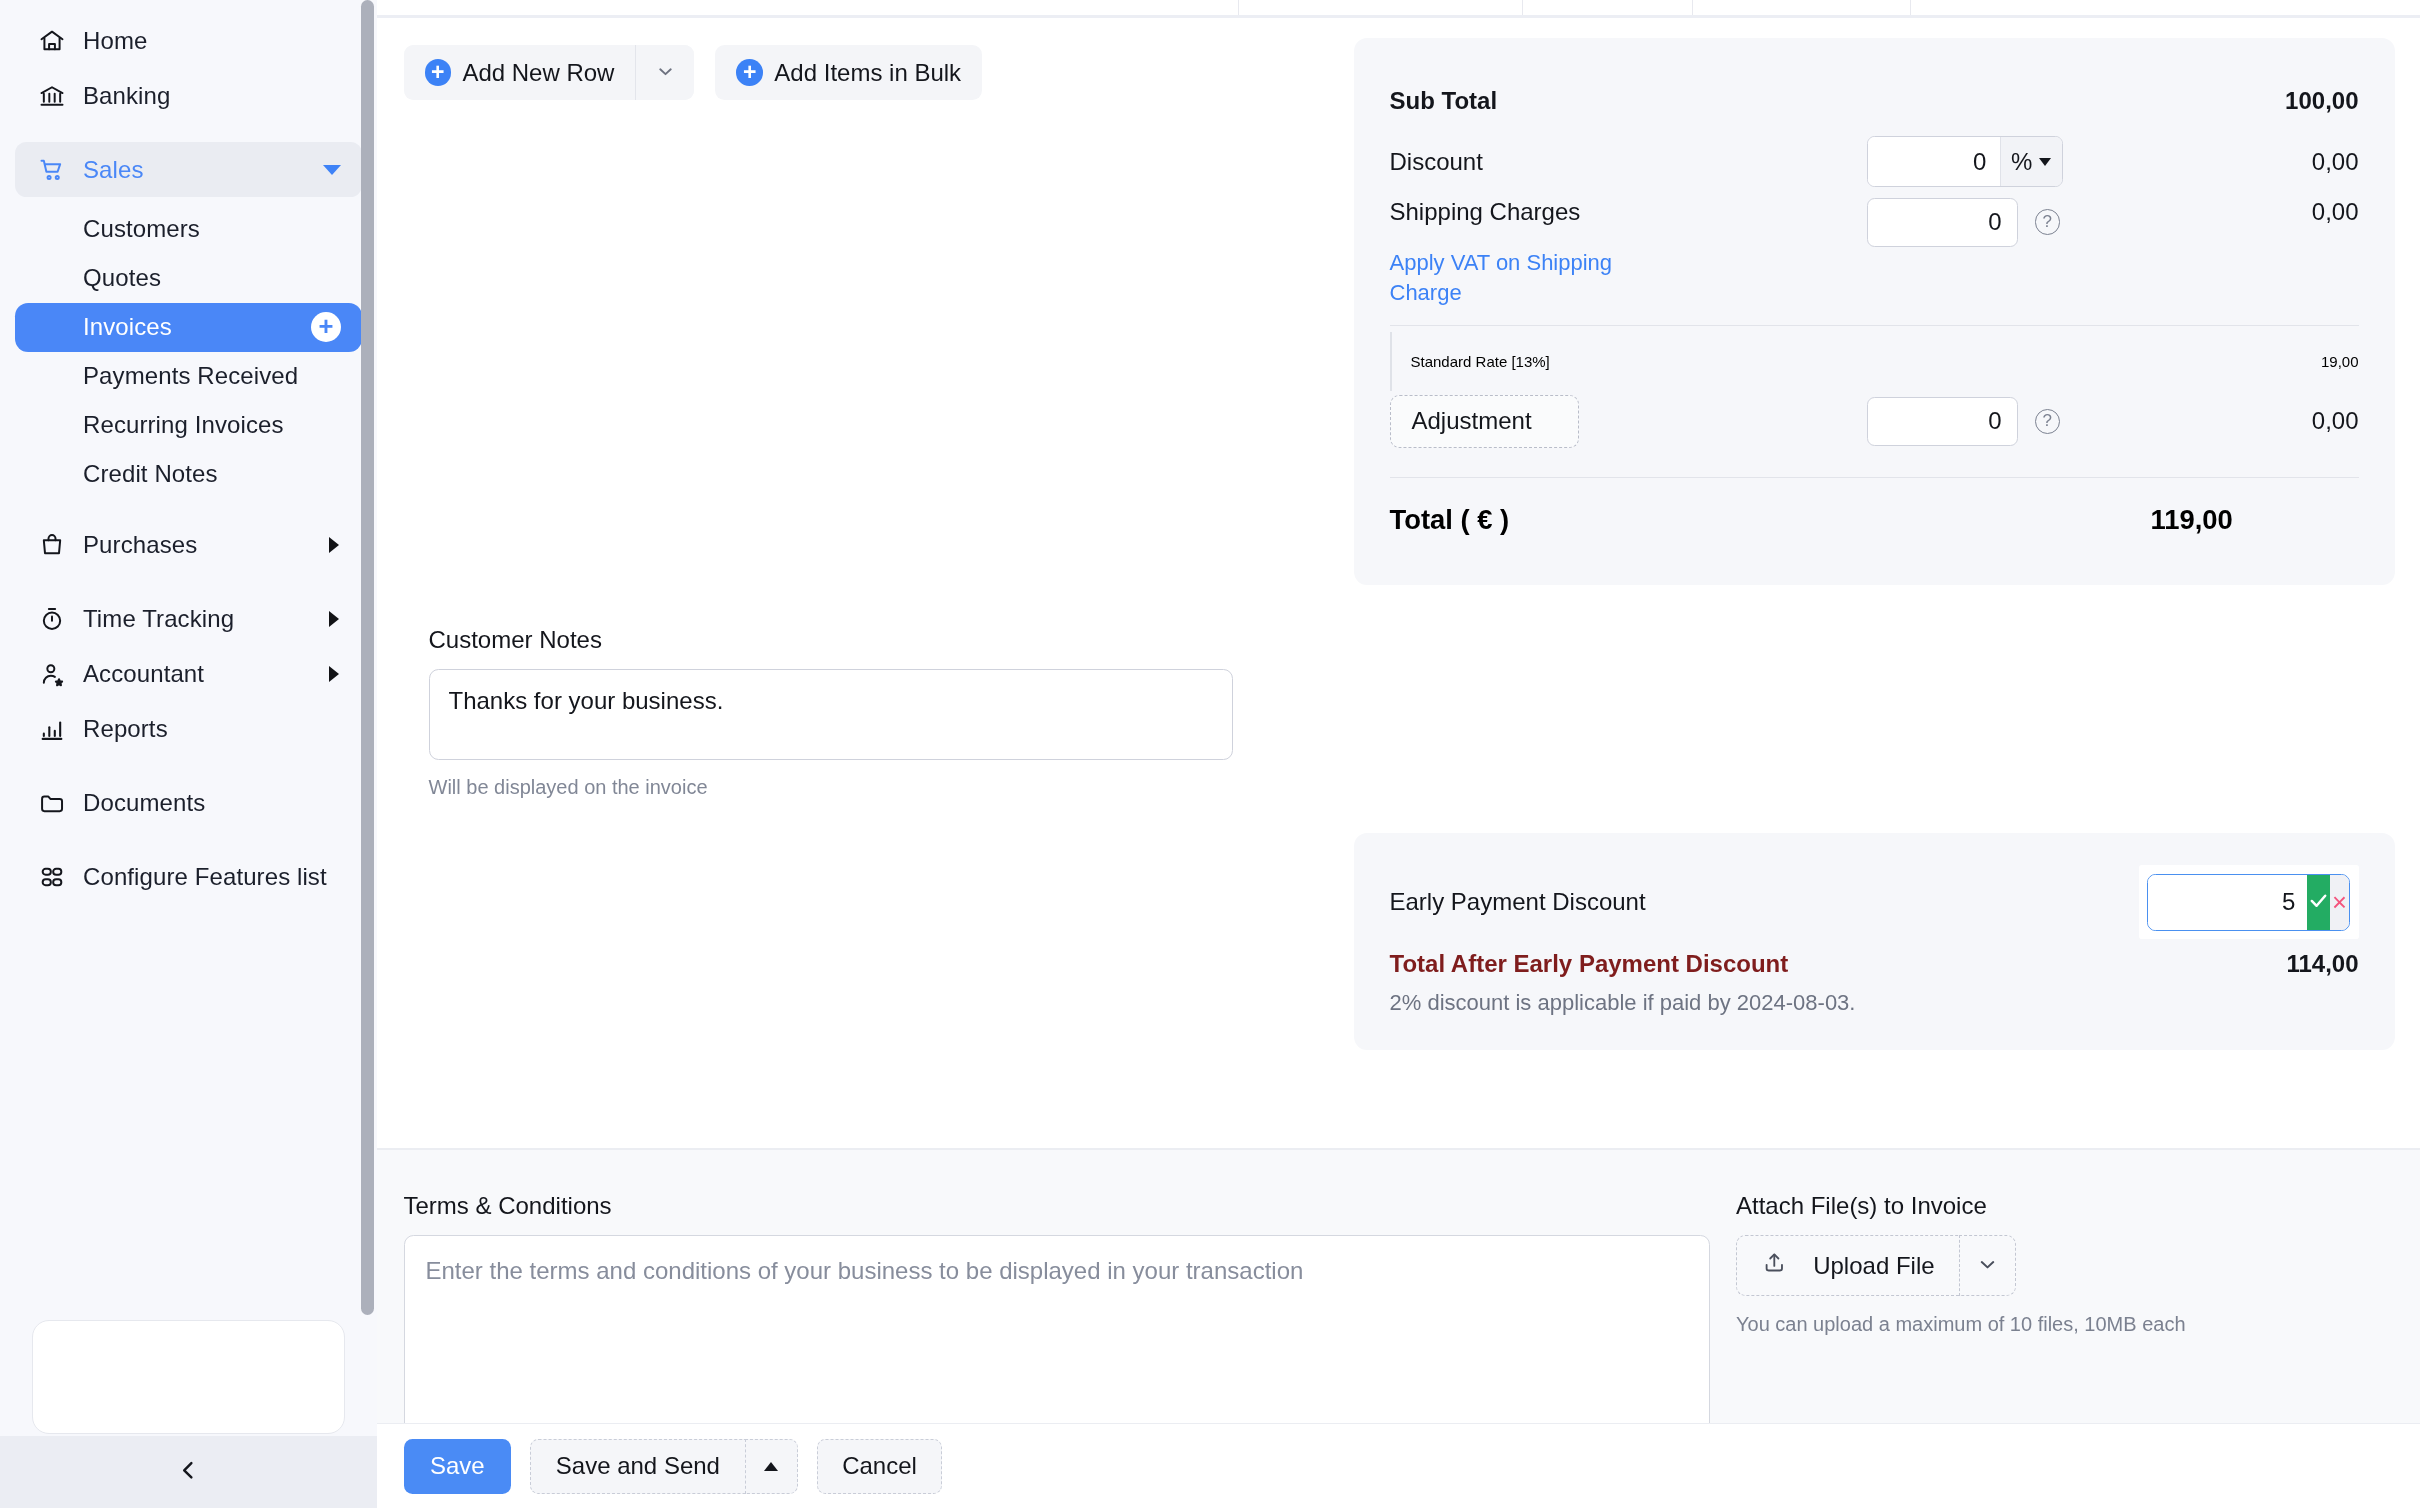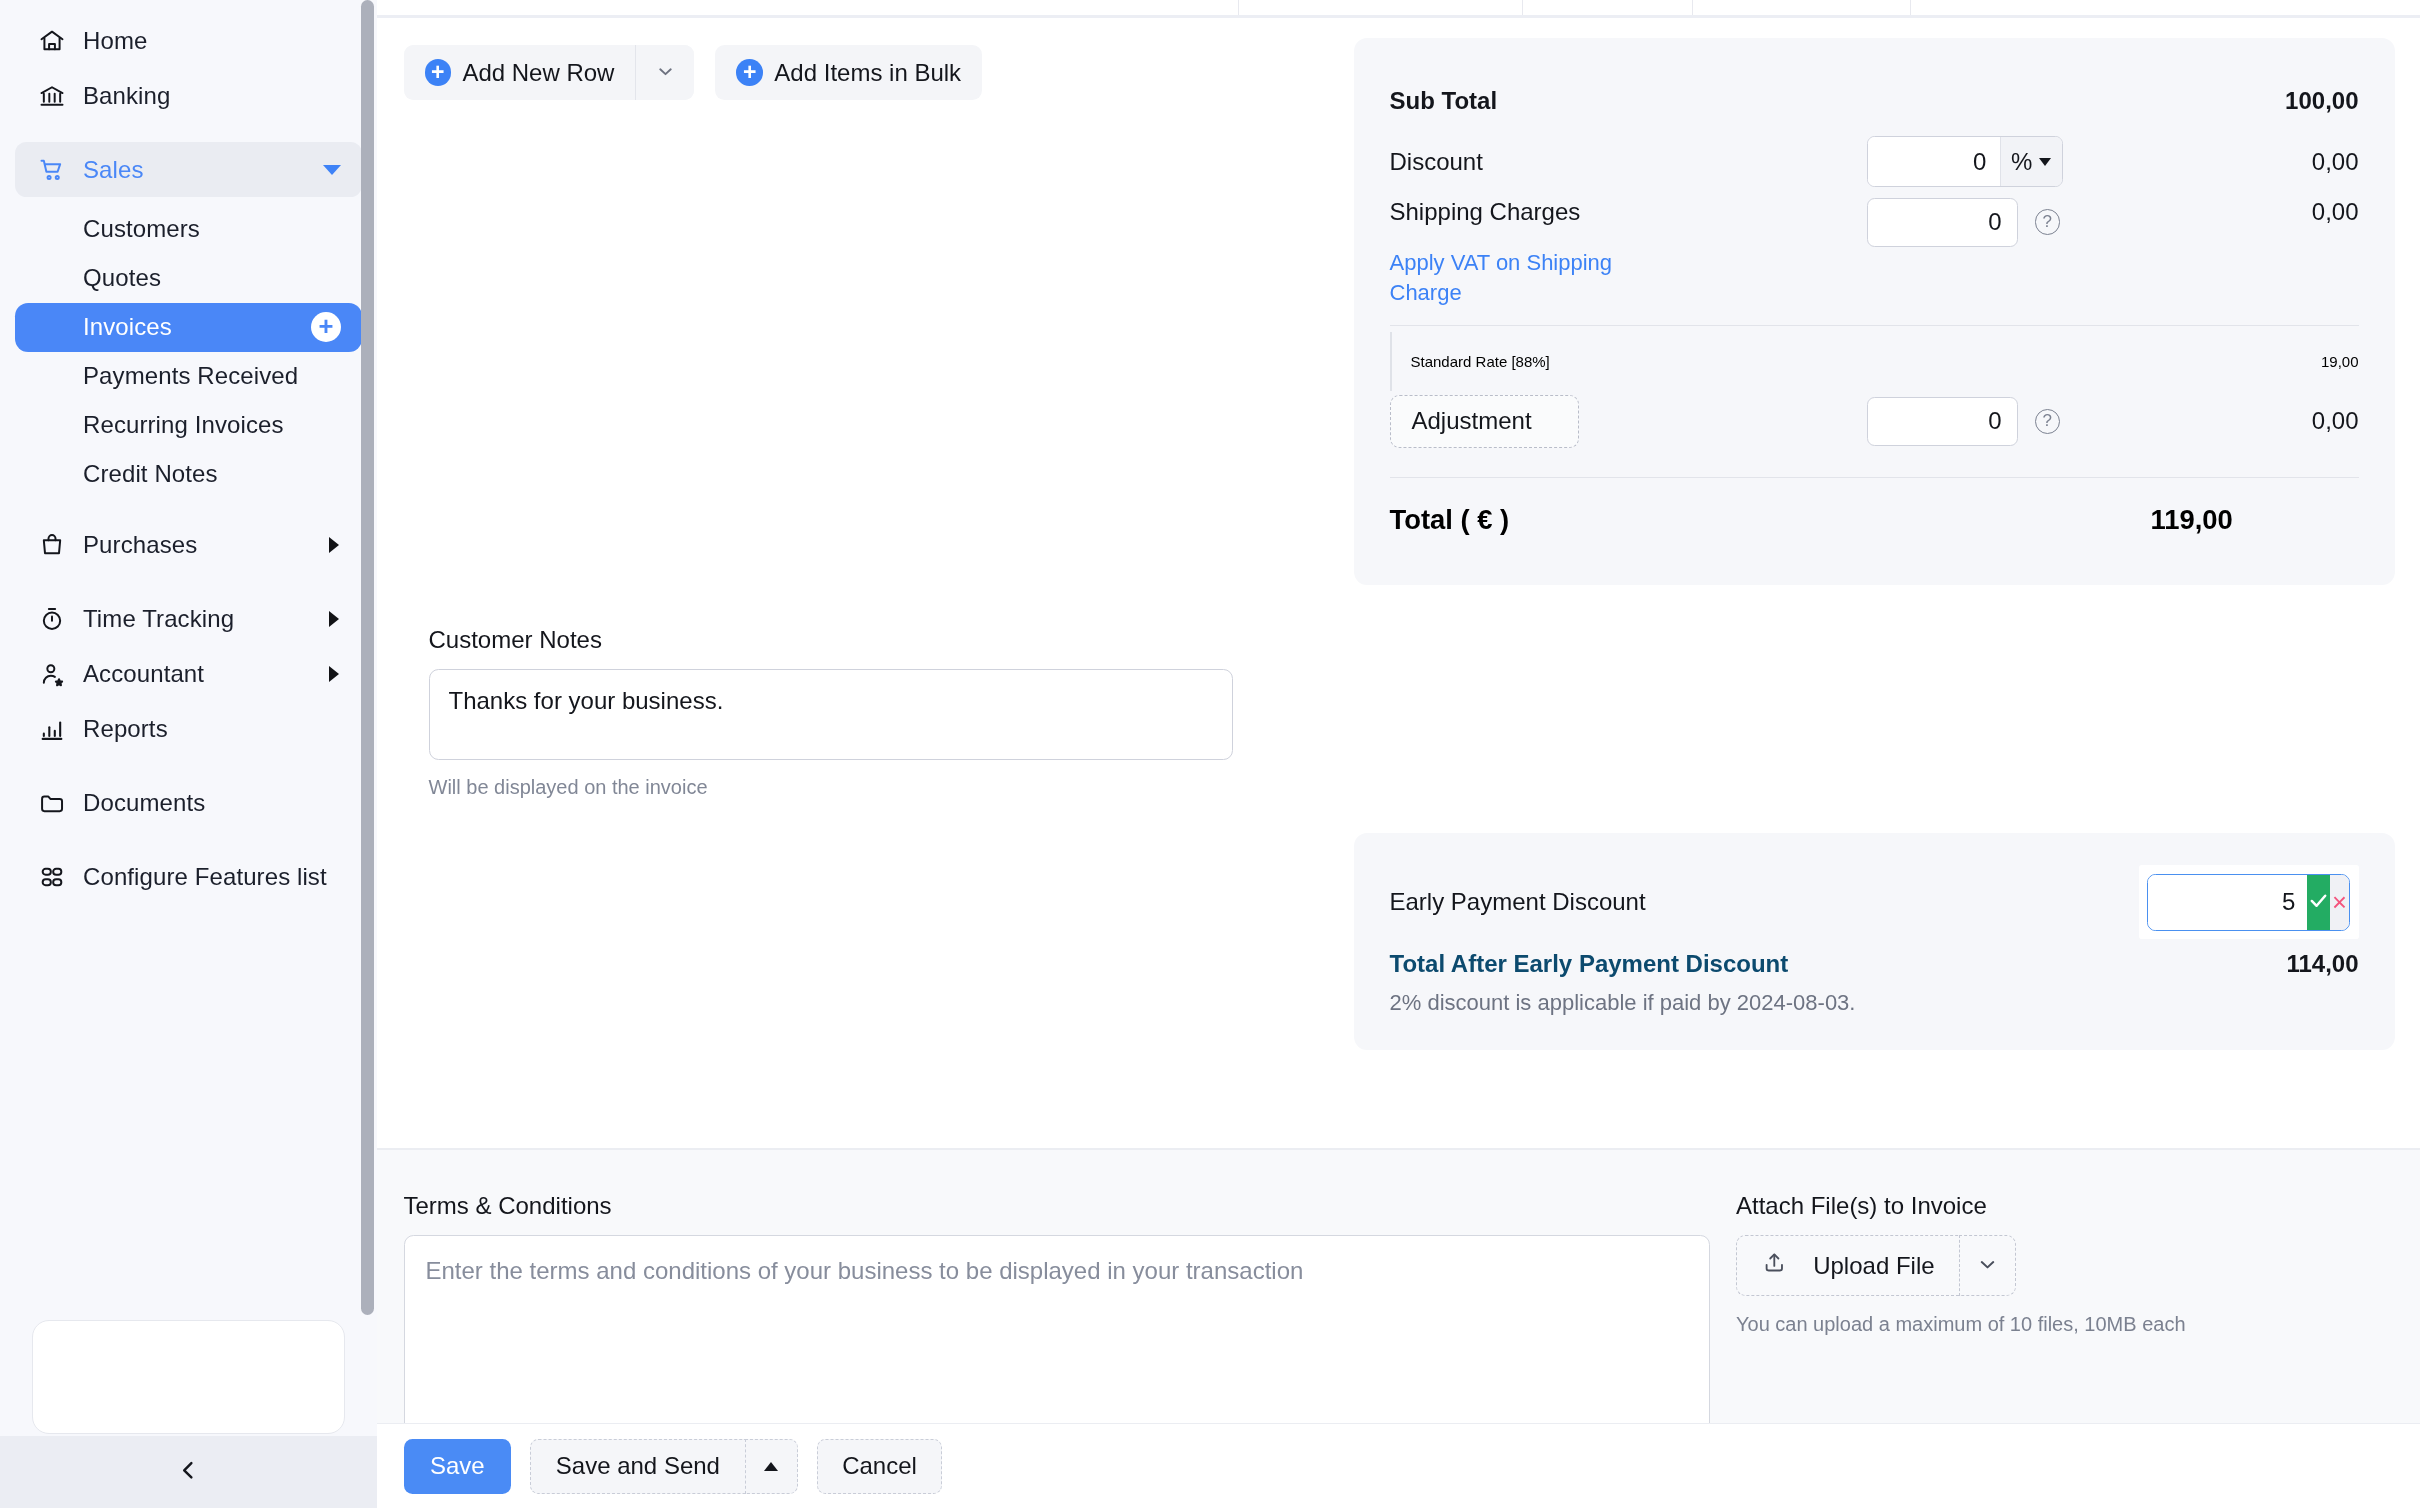--- a/index.html
+++ b/index.html
@@ -225,21 +225,21 @@
     width: 44px; background: #23ac63; border: none;
     display: flex; align-items: center; justify-content: center; cursor: pointer;
   }
   .epd-ok svg { width: 23px; height: 23px; }
   .epd-cancel {
     width: 44px; background: #f0f1f5; border: none; color: #f4547d;
     display: flex; align-items: center; justify-content: center;
     font-size: 25.6px; cursor: pointer; font-family: "Liberation Sans", sans-serif;
   }
   .epd-total { display: flex; align-items: center; margin-top: 11.4px; }
-  .epd-total .lbl { font-size: 24px; font-weight: 700; color: #0c4a6e; }
+  .epd-total .lbl { font-size: 24px; font-weight: 700; color: #7f1d1d; }
   .epd-total .amt { margin-left: auto; font-size: 24px; font-weight: 700; color: #14161c; }
   .epd-note { font-size: 22px; color: #6d7382; margin-top: 11.4px; }
 
   
   .bottom-sep { position: absolute; left: 0; right: 0; top: 1148px; height: 1.9px; background: #ebedf2; }
   .bottom-panel {
     position: absolute; left: 0; right: 0; top: 1150px; bottom: 85px;
     background: #f8f9fb;
     display: flex;
   }
@@ -530,21 +530,21 @@
         <span class="ctrl-col">
           <input class="num-input" type="text" value="0" style="">
           <span class="help-icon">?</span>
         </span>
         <span class="amt">0,00</span>
       </div>
 
       <div class="divider"></div>
 
       <div class="tax-row">
-        <span class="lbl">Standard Rate [88%]</span>
+        <span class="lbl">Standard Rate [13%]</span>
         <span class="spacer" style="flex:1 1 auto"></span>
         <span class="amt">19,00</span>
       </div>
 
       <div class="srow">
         <span class="adj-chip">Adjustment</span>
         <span class="spacer"></span>
         <span class="ctrl-col">
           <input class="num-input" type="text" value="0" style="">
           <span class="help-icon">?</span>

